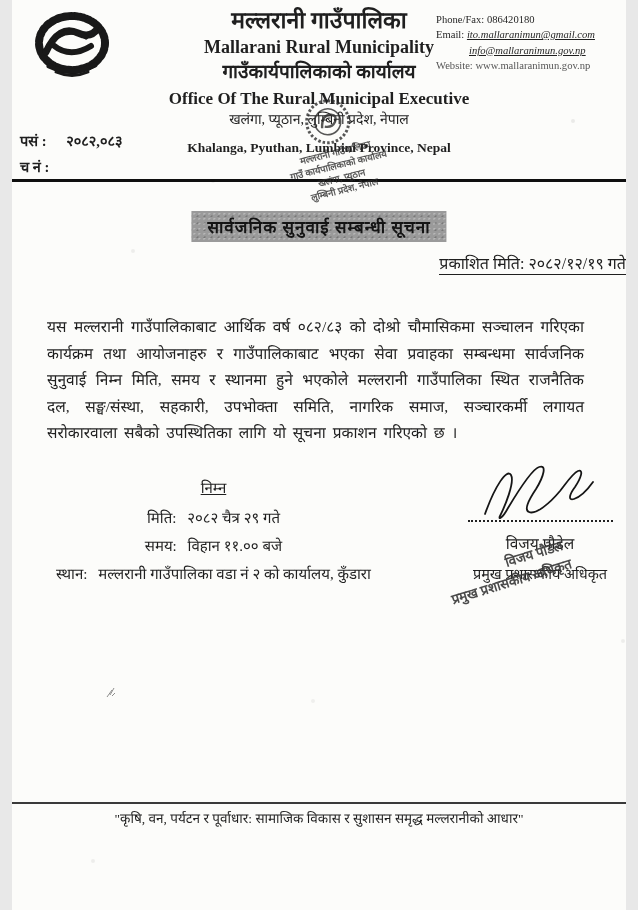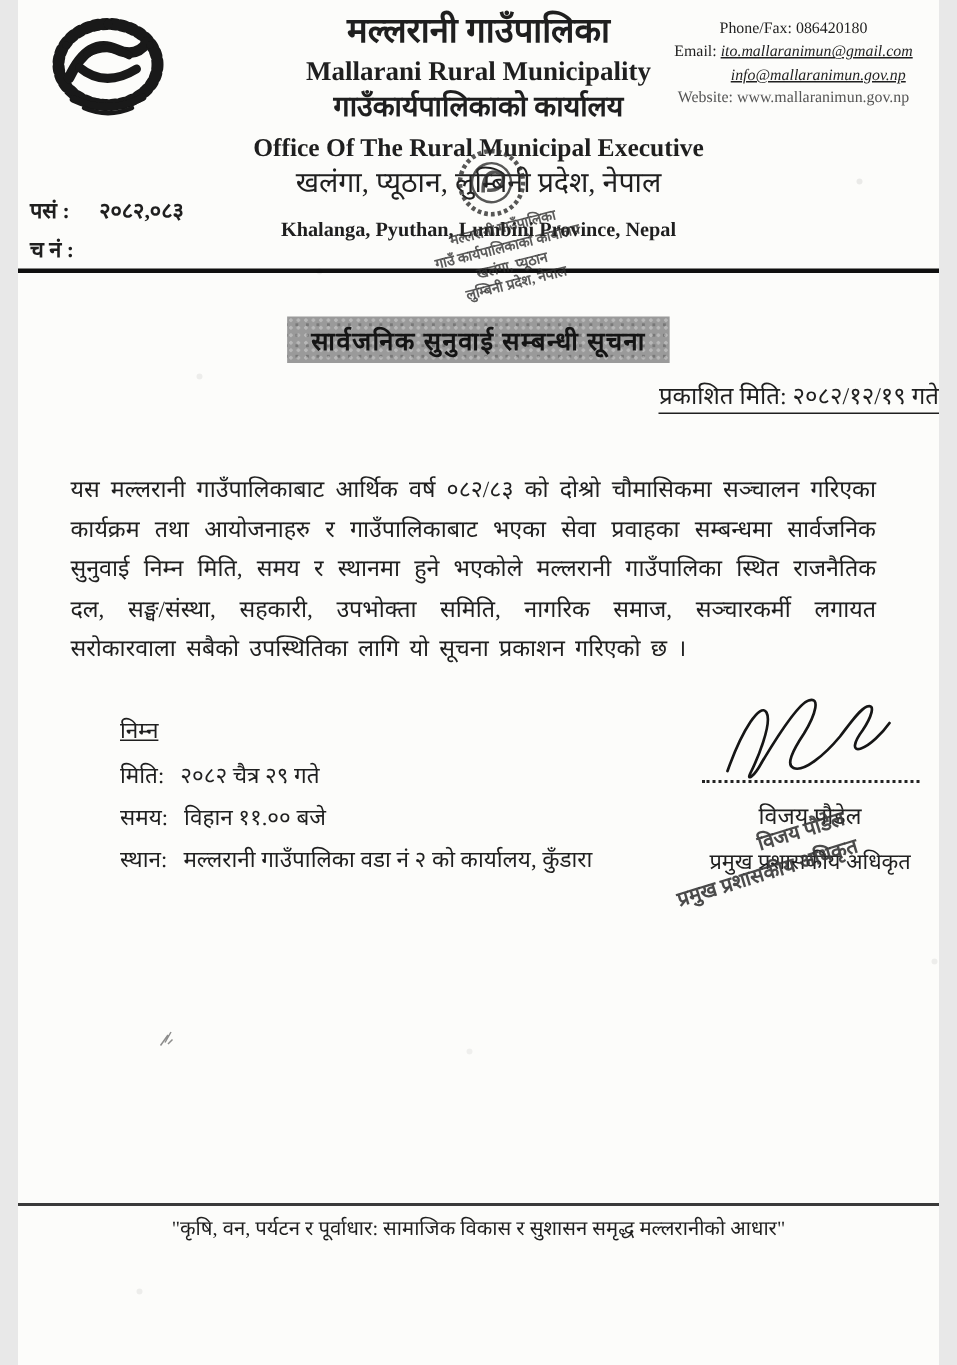--- a/index.html
+++ b/index.html
@@ -8,23 +8,23 @@
     background:#fcfcfa;color:#1f1f1f;overflow:hidden;
     font-family:"Liberation Serif","DejaVu Serif",serif;
   }
   
   .emblem{position:absolute;left:20px;top:10px;width:80px;height:76px;filter:contrast(1.15) blur(.3px);}
   .head-center{position:absolute;left:0;right:0;top:8px;text-align:center;line-height:1.15;}
   .t-np{font-size:23px;font-weight:bold;}
   .t-en{font-size:18px;font-weight:bold;margin-top:3px;}
   .o-np{font-size:19px;font-weight:bold;margin-top:3px;}
   .o-en{font-size:17px;font-weight:bold;margin-top:6px;}
-  .a-np{font-size:19px;margin-top:3px;}
+  .a-np{font-size:14px;margin-top:3px;}
   .a-en{font-size:13.5px;font-weight:bold;margin-top:12px;}
-  .contact{position:absolute;right:4px;top:12px;width:186px;font-size:10.6px;line-height:1.45;text-align:center;}
+  .contact{position:absolute;right:4px;top:12px;width:186px;font-size:10.6px;line-height:1.45;text-align:left;}
   .contact .u{text-decoration:underline;font-style:italic;}
   .contact .indent{padding-left:33px;}
   .contact .faded{color:#555;}
   .refs{position:absolute;left:8px;top:128px;font-size:14.5px;font-weight:bold;line-height:26px;}
   .refs .val{margin-left:16px;font-weight:bold;}
   .head-rule{position:absolute;left:0;top:179px;width:638px;height:3px;background:#0f0f0f;}
   
   .hstamp{position:absolute;left:232px;top:96px;width:180px;color:rgba(45,45,45,.78);
           transform:rotate(-14deg);text-align:center;font-size:9.5px;line-height:1.35;font-weight:bold;}
   .hstamp svg{display:block;margin:0 auto 1px auto;}
@@ -37,21 +37,21 @@
                      radial-gradient(rgba(0,0,0,.22) 1px,transparent 1px);
     background-size:5px 5px,7px 7px;background-position:0 0,3px 2px;
     white-space:nowrap;
   }
   .published{position:absolute;top:252px;left:0;right:0;text-align:right;
              font-size:16px;font-weight:normal;}
   .published span{border-bottom:1.6px solid #1f1f1f;padding-bottom:2px;}
   .body-par{position:absolute;left:35px;right:42px;top:314px;
             font-size:15.5px;line-height:26.5px;text-align:justify;word-spacing:3px;}
   
-  .details{position:absolute;left:68px;top:474px;font-size:15px;line-height:28px;}
+  .details{position:absolute;left:44px;top:474px;font-size:15px;line-height:28px;text-align:center;}
   .details .hd{text-decoration:underline;margin-bottom:2px;}
   .detail-row span:first-child{margin-right:7px;}
   
   .sig{position:absolute;left:448px;top:462px;width:160px;text-align:center;}
   .sig svg{display:block;margin:0 auto -4px auto;}
   .sig .dots{border-bottom:2.2px dotted #222;width:145px;margin:0 auto;}
   .sig .name{font-size:15.5px;margin-top:10px;}
   .sig .desig{font-size:14.5px;margin-top:9px;white-space:nowrap;}
   .ostamp{position:absolute;left:443px;top:570px;width:210px;transform:rotate(-17deg);
           transform-origin:left bottom;color:rgba(55,55,55,.9);font-weight:bold;

